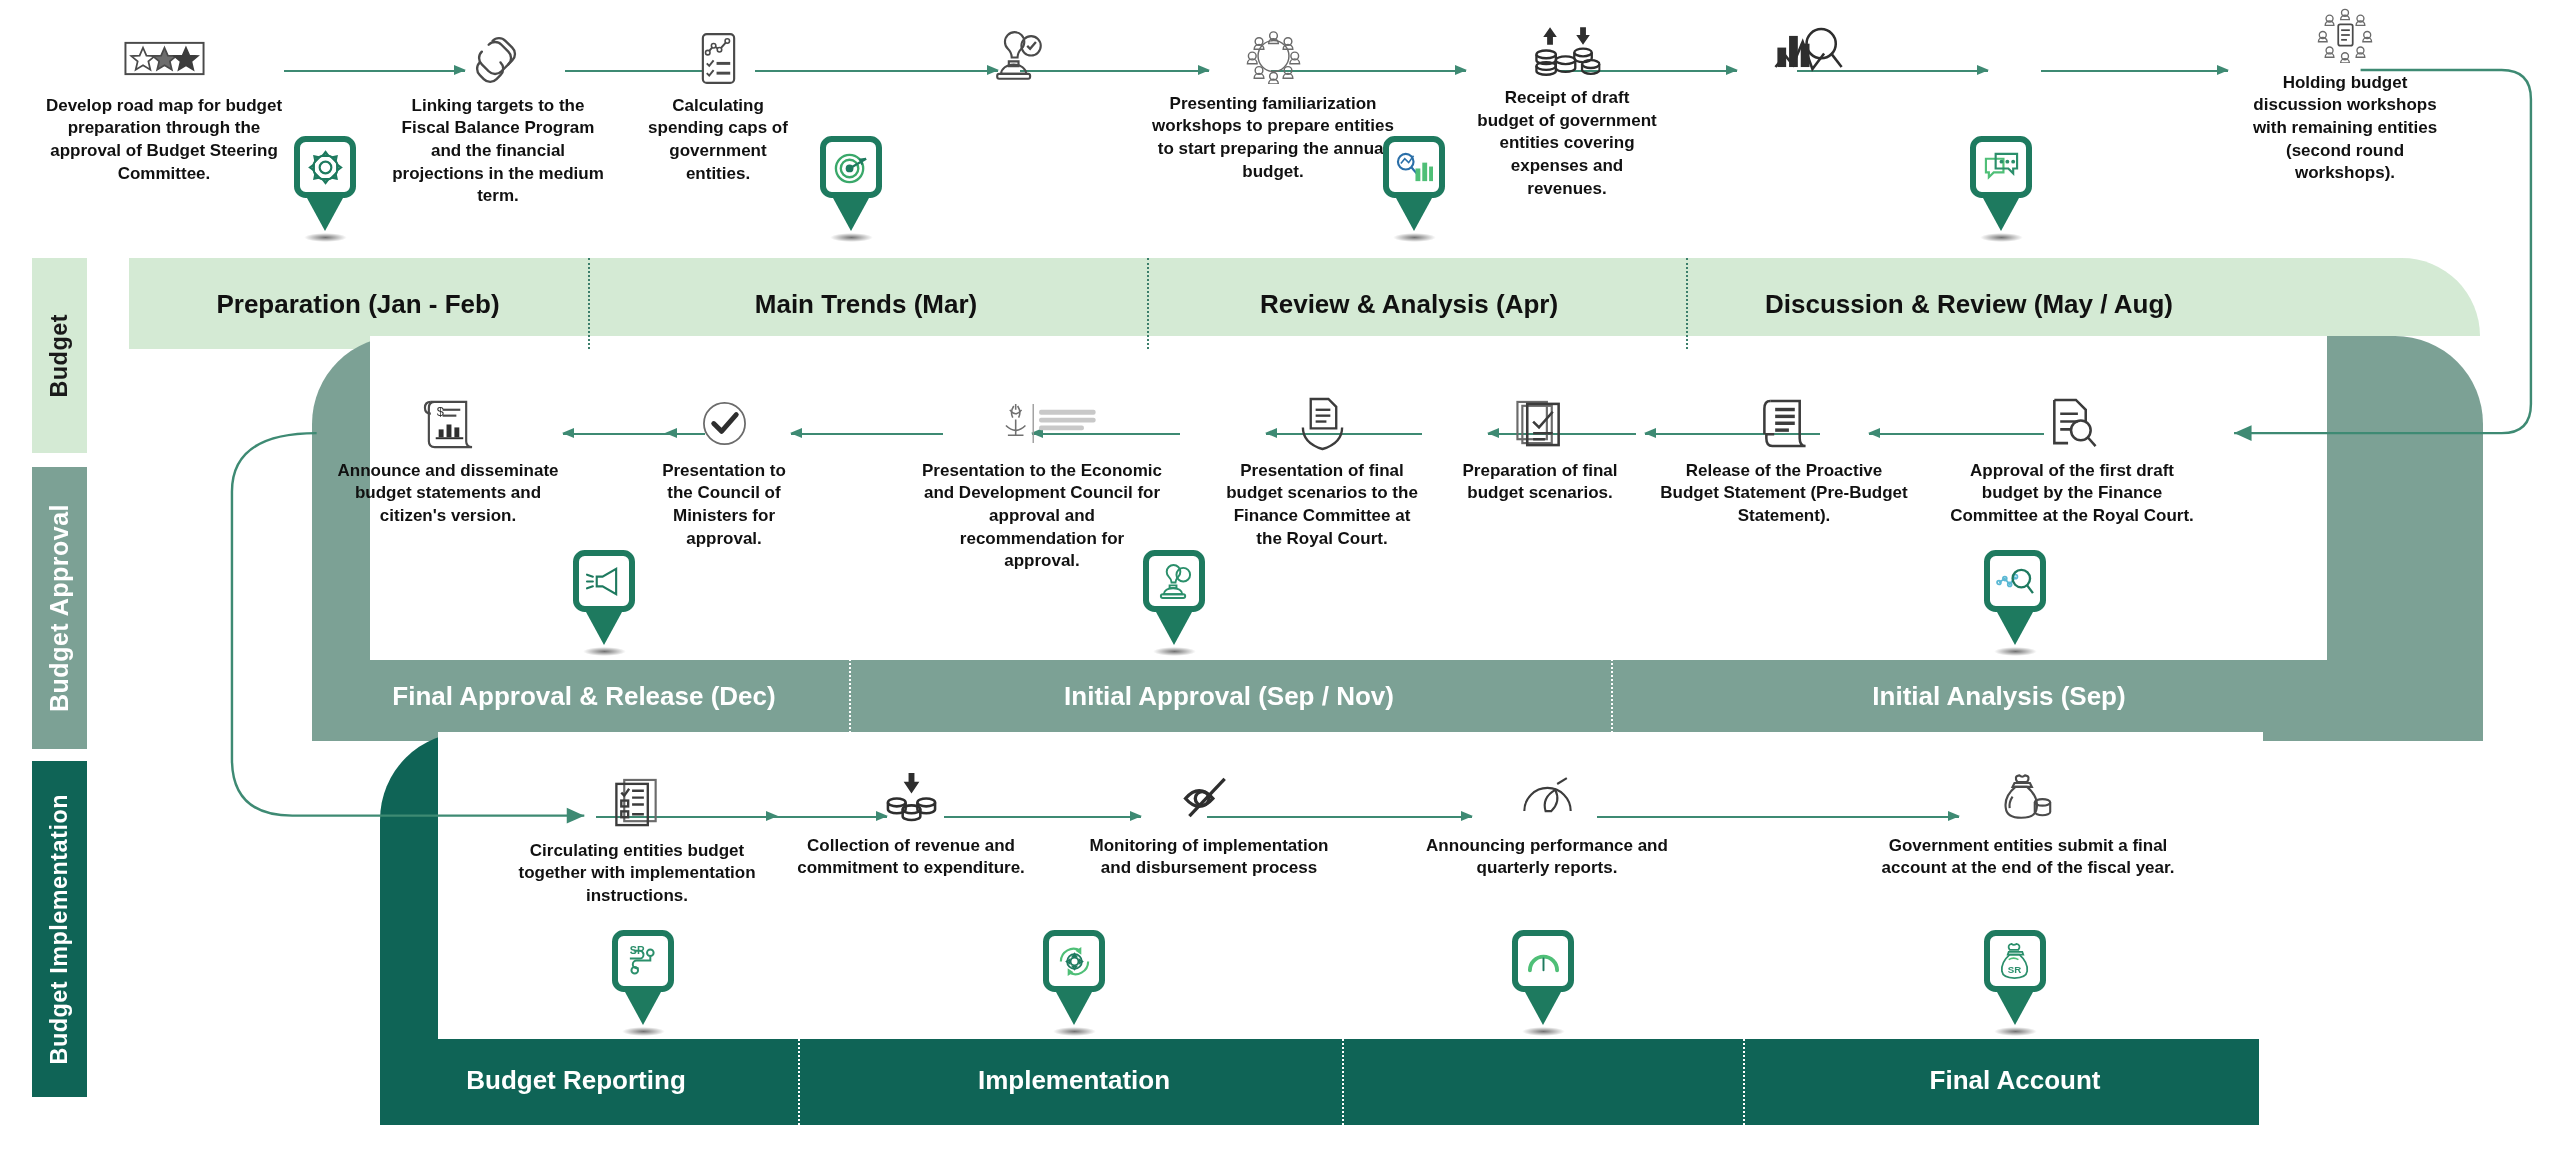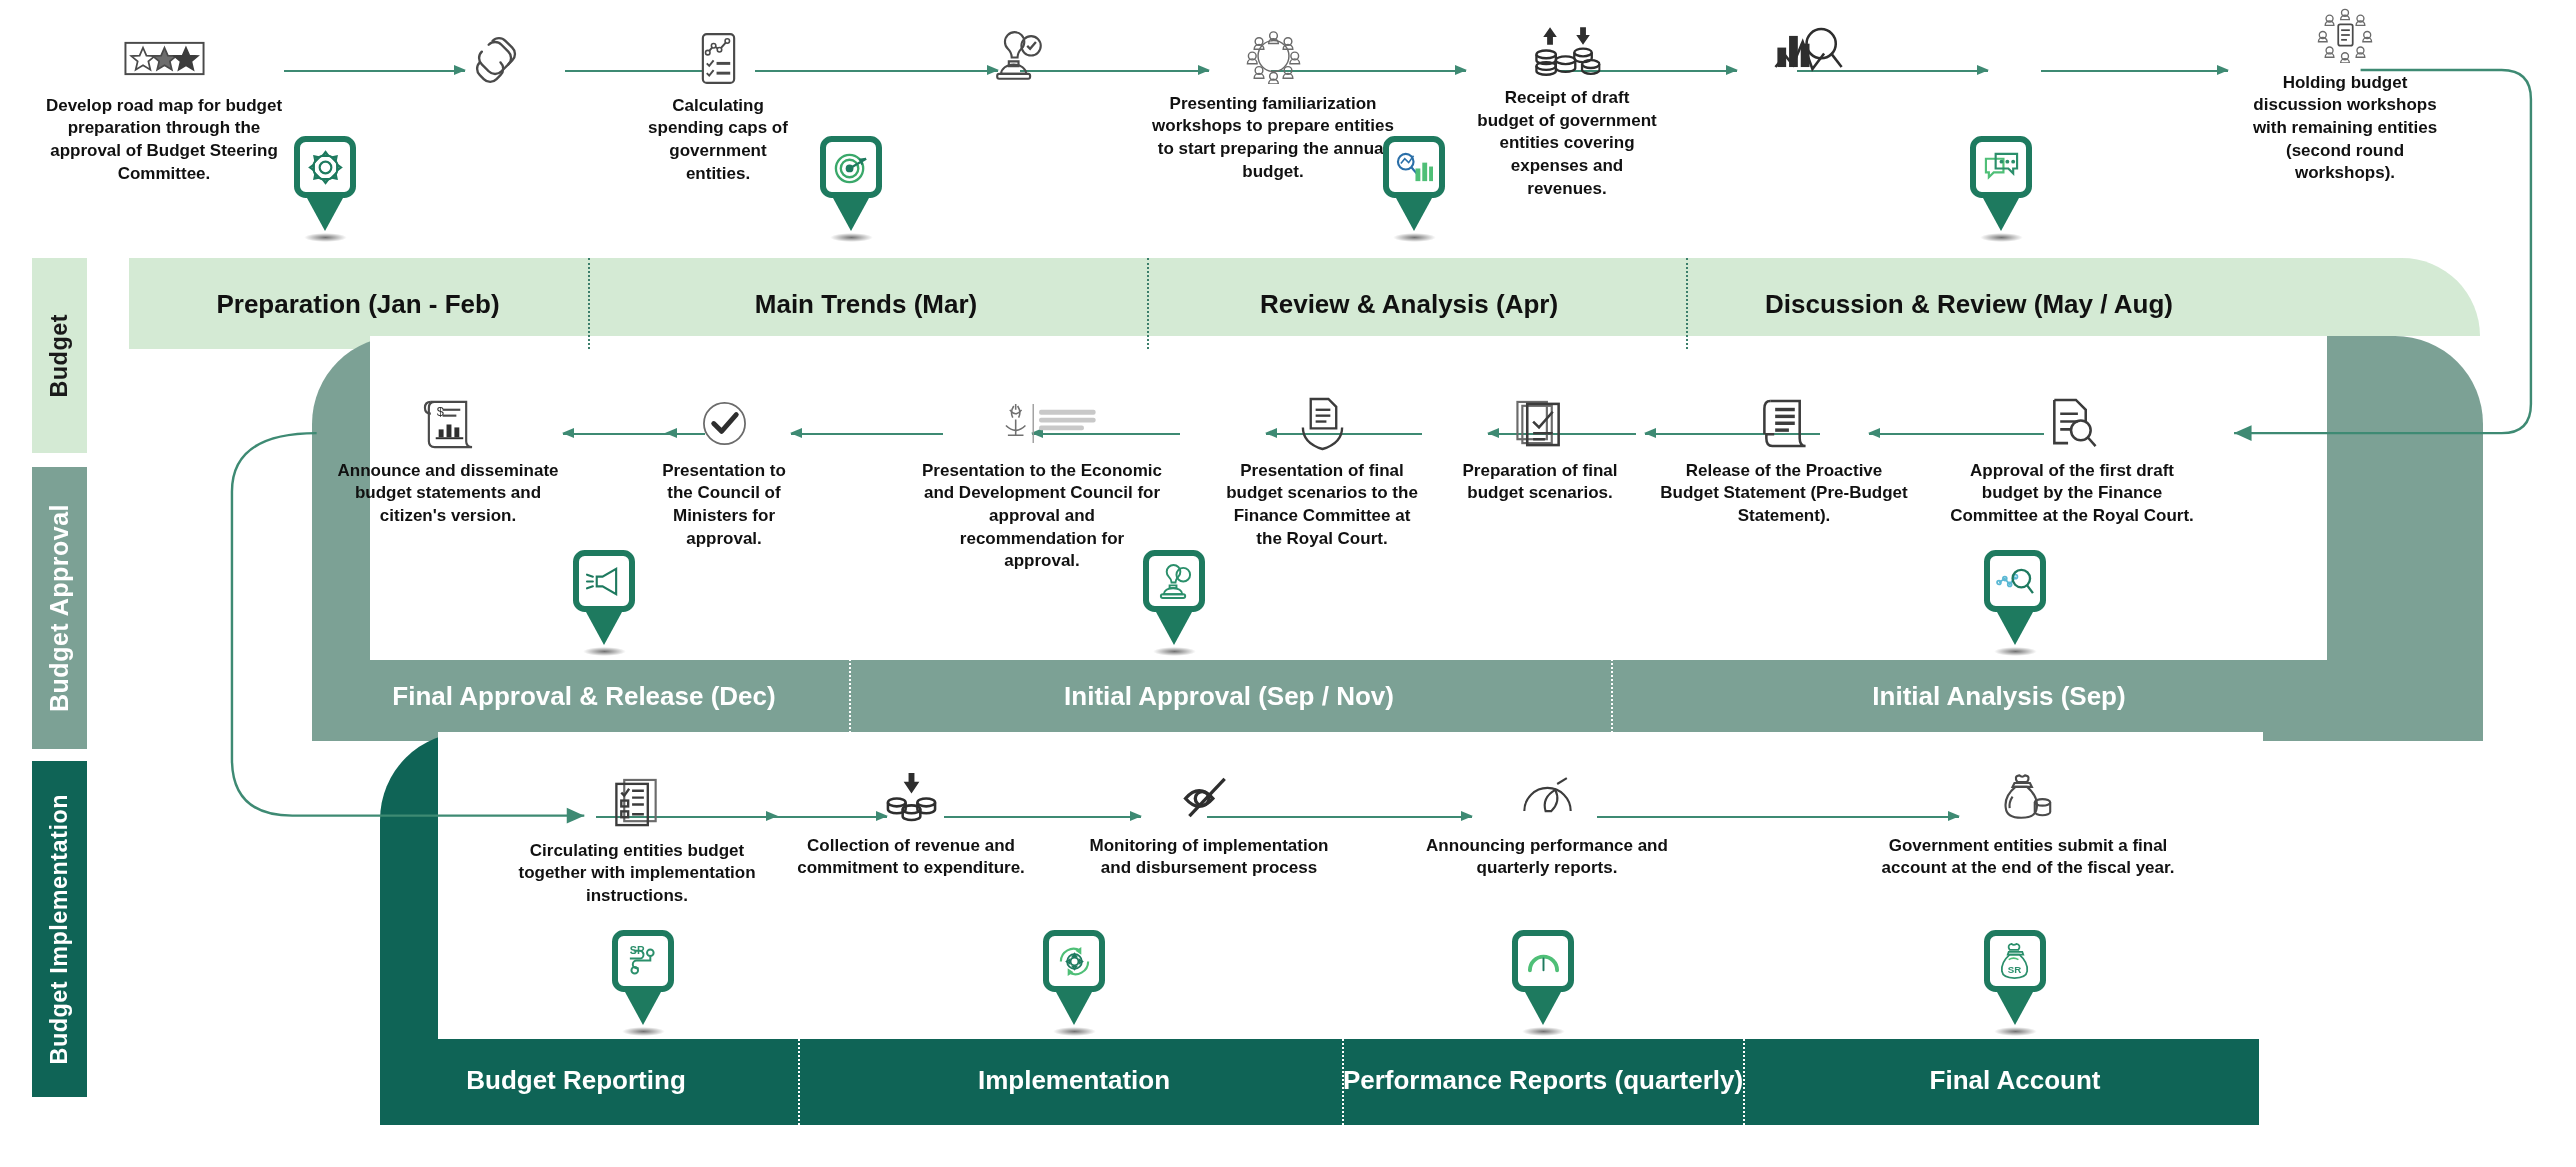--- a/index.html
+++ b/index.html
@@ -123,21 +123,20 @@
   <div class="phase-label phase-l1" style="left:866px">Main Trends (Mar)</div>
   <div class="phase-label phase-l1" style="left:1409px">Review &amp; Analysis (Apr)</div>
   <div class="phase-label phase-l1" style="left:1969px">Discussion &amp; Review (May / Aug)</div>
 
   <div class="phase-label phase-l2" style="left:584px">Final Approval &amp; Release (Dec)</div>
   <div class="phase-label phase-l2" style="left:1229px">Initial Approval (Sep / Nov)</div>
   <div class="phase-label phase-l2" style="left:1999px">Initial Analysis (Sep)</div>
 
   <div class="phase-label phase-l3" style="left:576px">Budget Reporting</div>
   <div class="phase-label phase-l3" style="left:1074px">Implementation</div>
-  <div class="phase-label phase-l3" style="left:1543px">Performance Reports (quarterly)</div>
   <div class="phase-label phase-l3" style="left:2015px">Final Account</div>
 
   <svg class="wirewrap" viewBox="0 0 2646 1199" width="2576" height="1167">
 
     <path d="M 2425 72 H 2570 Q 2600 72 2600 102 V 415 Q 2600 445 2570 445 H 2295" fill="none" stroke="#3e8a73" stroke-width="2.5"></path>
     <polygon points="2295,445 2313,437 2313,453" fill="#3e8a73"></polygon>
 
     <path d="M 325 445 Q 238 445 238 505 V 780 Q 238 838 300 838 H 600" fill="none" stroke="#3e8a73" stroke-width="2.5"></path>
     <polygon points="600,838 582,830 582,846" fill="#3e8a73"></polygon>
   </svg>
@@ -166,20 +165,21 @@
   <div class="step" style="left:498px;top:29px;width:214px">
     <div class="glyph">
       <svg width="55" height="55" viewBox="0 0 56 56">
         <g fill="none" stroke="#4a4a4a" stroke-width="2.4" stroke-linecap="round">
           <path d="M22 10 a9 9 0 0 1 13 0 l7 7 a9 9 0 0 1 0 13 l-4 4"></path>
           <path d="M18 14 a9 9 0 0 1 13 0 l7 7 a9 9 0 0 1 0 13 l-7 7 a9 9 0 0 1-13 0 l-7-7 a9 9 0 0 1 0-13"></path>
           <path d="M30 32 a9 9 0 0 1 0 13 l-4 4 a9 9 0 0 1-13 0 l-4-4 a9 9 0 0 1 0-13"></path>
         </g>
       </svg>
     </div>
+    <div class="caption">Linking targets to the Fiscal Balance Program and the financial projections in the medium term.</div>
   </div>
 
   <div class="step" style="left:718px;top:29px;width:146px">
     <div class="glyph">
       <svg width="43" height="55" viewBox="0 0 44 56">
         <rect x="6" y="3" width="32" height="50" rx="4" fill="#fff" stroke="#4a4a4a" stroke-width="2.2"></rect>
         <polyline points="11,22 17,15 23,19 31,10" fill="none" stroke="#4a4a4a" stroke-width="2"></polyline>
         <circle cx="11" cy="22" r="2.3" fill="#fff" stroke="#4a4a4a" stroke-width="1.6"></circle>
         <circle cx="17" cy="15" r="2.3" fill="#fff" stroke="#4a4a4a" stroke-width="1.6"></circle>
         <circle cx="23" cy="19" r="2.3" fill="#fff" stroke="#4a4a4a" stroke-width="1.6"></circle>

